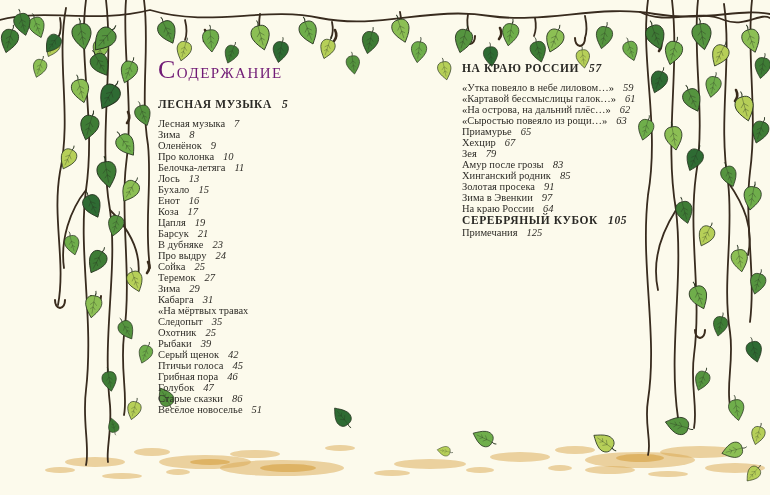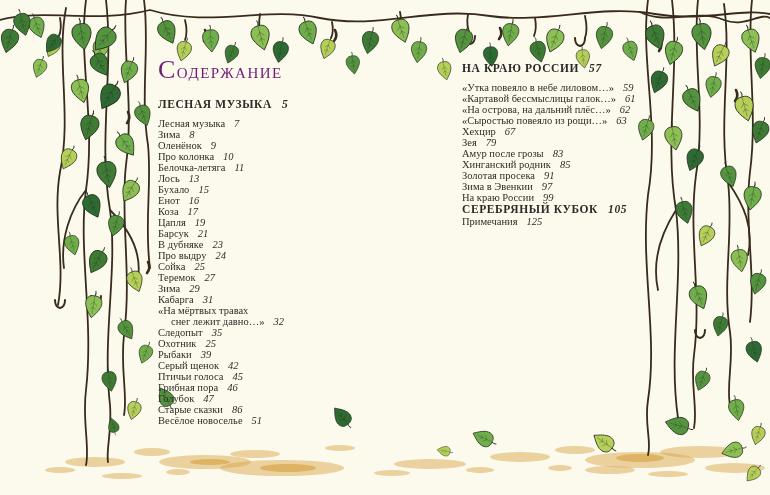--- a/index.html
+++ b/index.html
@@ -244,23 +244,20 @@
         </div>
         <div class="entry">
           <span class="t">Зима</span><span class="pg">29</span>
         </div>
         <div class="entry">
           <span class="t">Кабарга</span><span class="pg">31</span>
         </div>
         <div class="entry">
           <span class="t">«На мёртвых травах</span>
         </div>
-        <div class="entry indent">
-          <span class="t">снег лежит давно…»</span><span class="pg">32</span>
-        </div>
         <div class="entry">
           <span class="t">Следопыт</span><span class="pg">35</span>
         </div>
         <div class="entry">
           <span class="t">Охотник</span><span class="pg">25</span>
         </div>
         <div class="entry">
           <span class="t">Рыбаки</span><span class="pg">39</span>
         </div>
         <div class="entry">
@@ -296,39 +293,42 @@
         <div class="entry">
           <span class="t">«Картавой бессмыслицы галок…»</span><span class="pg">61</span>
         </div>
         <div class="entry">
           <span class="t">«На острова, на дальний плёс…»</span><span class="pg">62</span>
         </div>
         <div class="entry">
           <span class="t">«Сыростью повеяло из рощи…»</span><span class="pg">63</span>
         </div>
         <div class="entry">
+          <span class="t">Приамурье</span><span class="pg">65</span>
+        </div>
+        <div class="entry">
           <span class="t">Хехцир</span><span class="pg">67</span>
         </div>
         <div class="entry">
           <span class="t">Зея</span><span class="pg">79</span>
         </div>
         <div class="entry">
           <span class="t">Амур после грозы</span><span class="pg">83</span>
         </div>
         <div class="entry">
           <span class="t">Хинганский родник</span><span class="pg">85</span>
         </div>
         <div class="entry">
           <span class="t">Золотая просека</span><span class="pg">91</span>
         </div>
         <div class="entry">
           <span class="t">Зима в Эвенкии</span><span class="pg">97</span>
         </div>
         <div class="entry">
-          <span class="t">На краю России</span><span class="pg">99</span>
+          <span class="t">На краю России</span><span class="pg">64</span>
         </div>
       </div>
     <div class="sec sec2">
       <span>СЕРЕБРЯНЫЙ КУБОК</span><span class="pg">105</span>
     </div>
     <div class="entry notes">
       <span class="t">Примечания</span><span class="pg">125</span>
     </div>
   </div>
 

